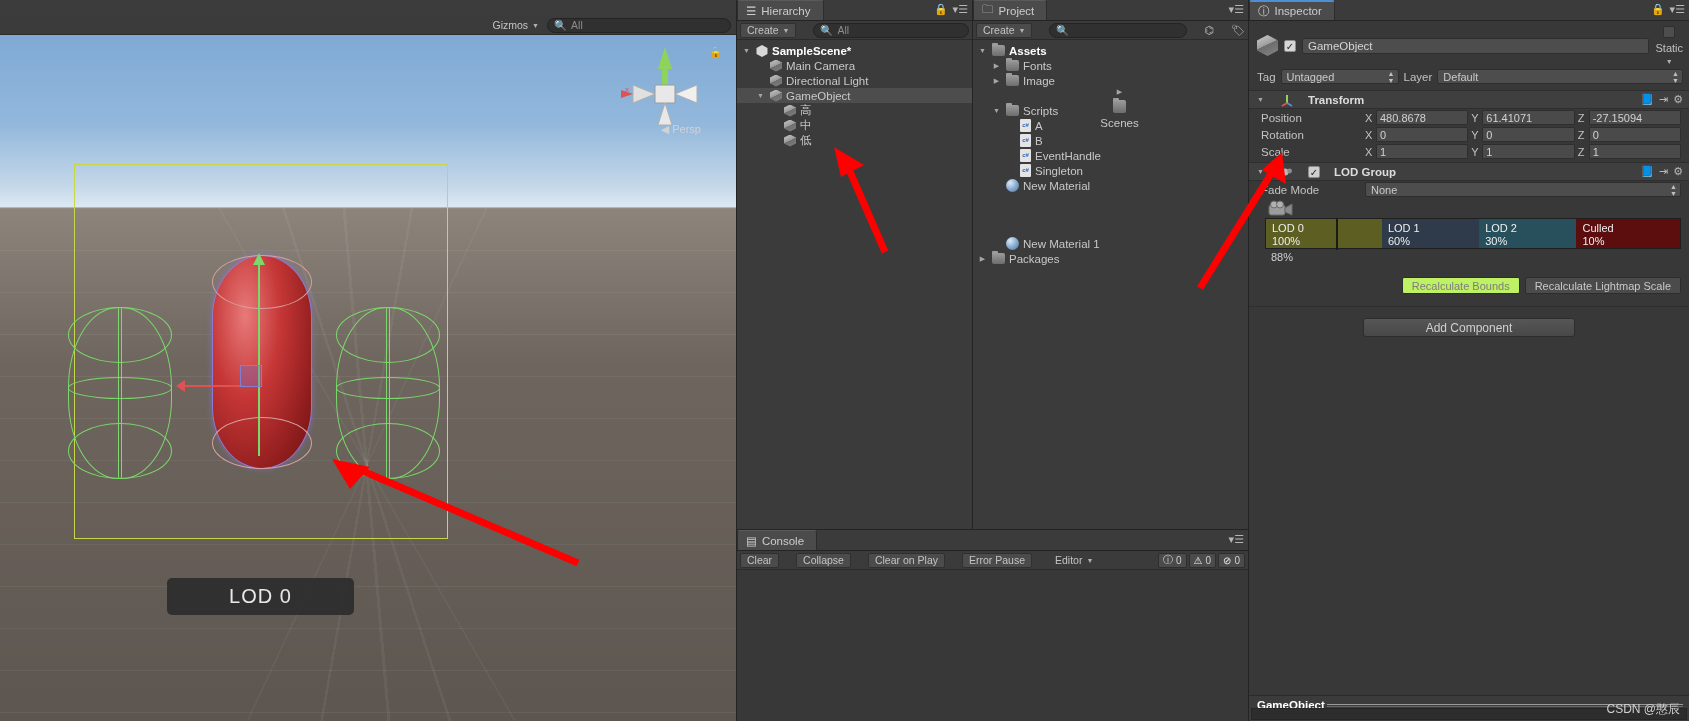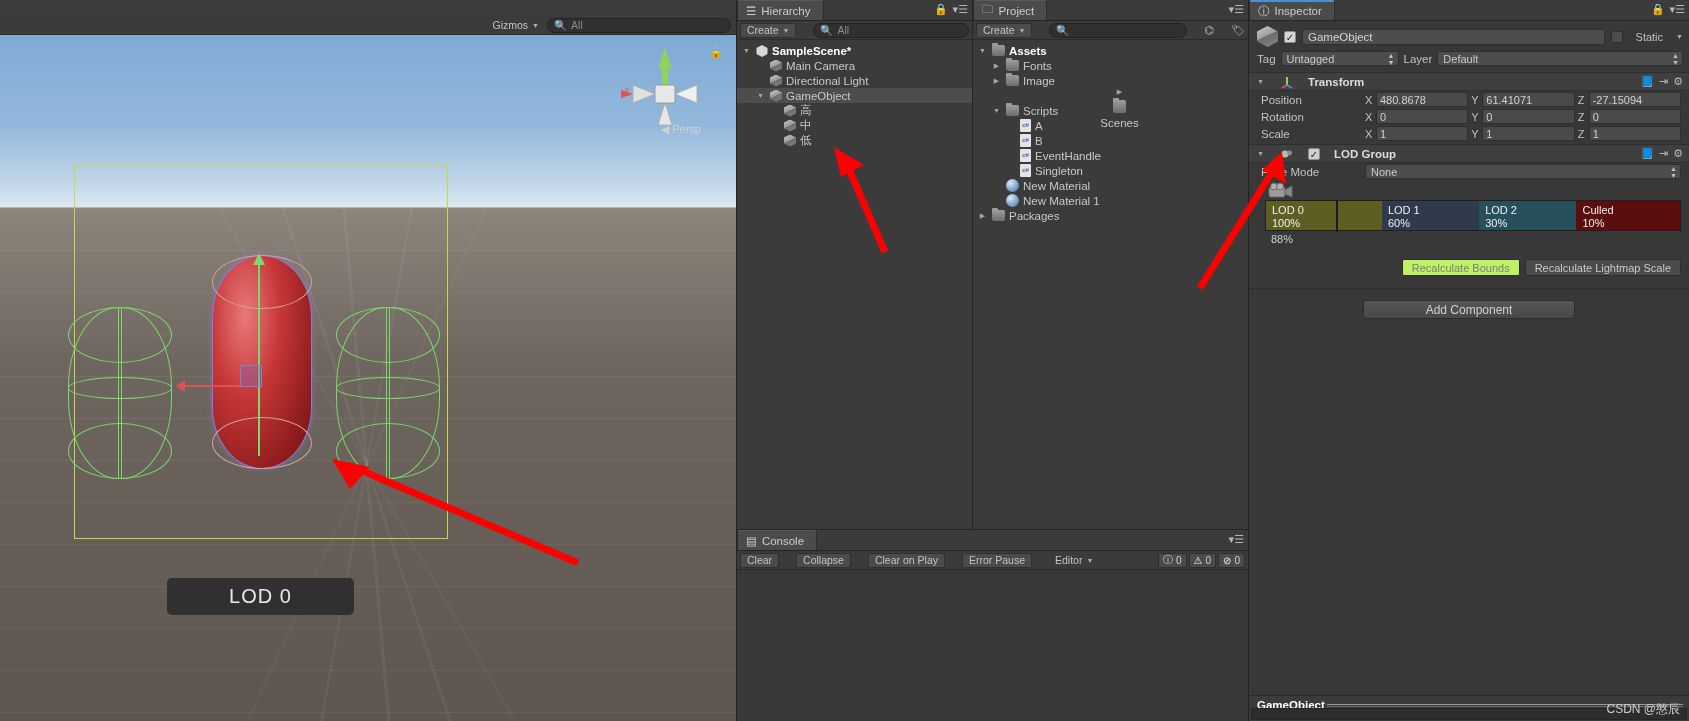--- a/index.html
+++ b/index.html
@@ -208,21 +208,21 @@
     width: 12px; height: 12px; flex: 0 0 12px;
     background: #cfcfcf; border: 1px solid #8c8c8c; border-radius: 2px;
     color: #1f1f1f; font-size: 10px; line-height: 11px; text-align: center;
   }
   .checkbox.blue { background: #d6d6d6; }
   .name-field {
     flex: 1; height: 16px; background: #4d4d4d; border: 1px solid #2e2e2e;
     border-radius: 2px; display: flex; align-items: center; padding: 0 5px;
     color: #d4d4d4; font-size: 11.5px;
   }
-  .static-box { display: flex; align-items: center; gap: 13px; color: #c0c0c0; font-size: 11px; }
+  .static-box { display: flex; align-items: center; gap: 4px; color: #c0c0c0; font-size: 11px; flex-direction: column; }
   .tag-row { display: flex; align-items: center; gap: 5px; padding: 2px 6px 4px 8px; }
   .lbl { color: #c2c2c2; font-size: 11.5px; }
   .dropdown {
     height: 15px; background: #4d4d4d; border: 1px solid #2e2e2e; border-radius: 2px;
     display: flex; align-items: center; justify-content: space-between;
     padding: 0 3px 0 5px; color: #c9c9c9; font-size: 11px;
   }
   .dd-arrows { font-size: 7px; color: #c0c0c0; line-height: 7px; }
   .comp-header {
     height: 19px; display: flex; align-items: center; gap: 14px; padding: 0 6px 0 6px;
@@ -492,21 +492,21 @@
         <div class="tree-row" style="padding-left: 32px;">
           <span class="twisty"></span>
           <span class="cs-ico">c#</span>
           <span>Singleton</span>
         </div>
         <div class="tree-row" style="padding-left: 18px;">
           <span class="twisty"></span>
           <span class="mat-ico"></span>
           <span>New Material</span>
         </div>
-        <div class="tree-row" style="padding-left: 18px;">
+        <div class="tree-row" style="padding-left: 18px; margin-top: 43px;">
           <span class="twisty"></span>
           <span class="mat-ico"></span>
           <span>New Material 1</span>
         </div>
         <div class="tree-row" style="padding-left: 4px;">
           <span class="twisty">▶</span>
           <span class="folder-ico"></span>
           <span>Packages</span>
         </div>
       </div>

